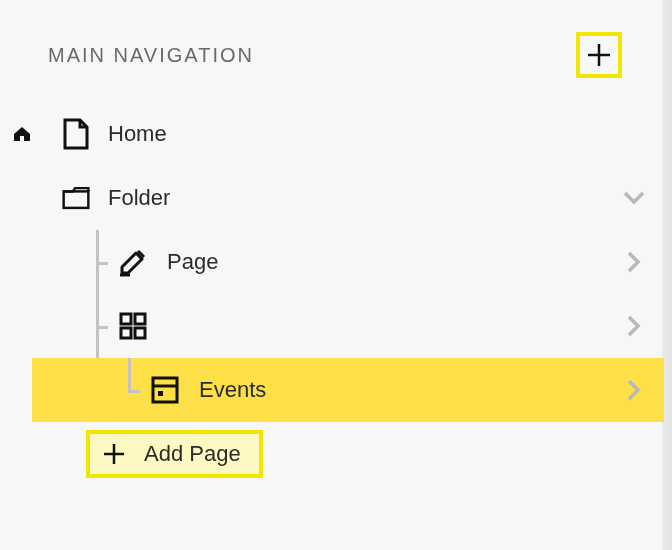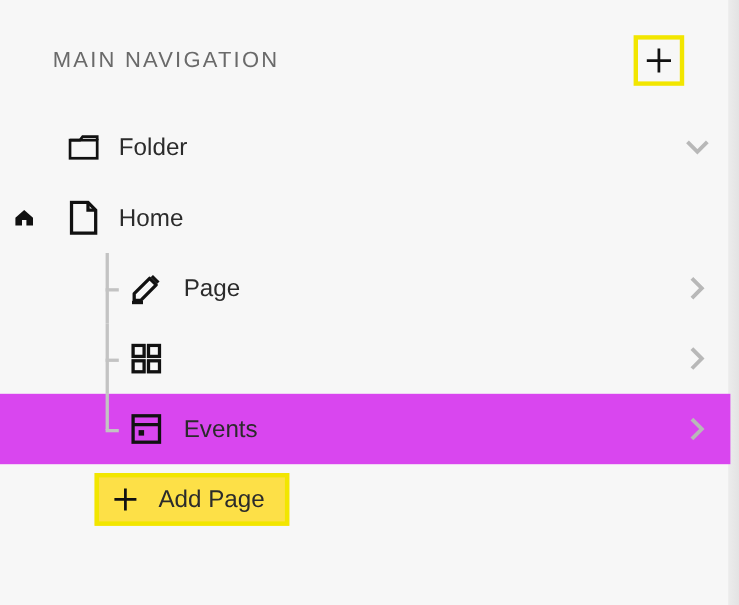--- a/index.html
+++ b/index.html
@@ -57,21 +57,21 @@
 
   .row {
     display: flex;
     align-items: center;
     height: 64px;
   }
   .row-home { padding-left: 12px; }
   .row-folder { padding-left: 62px; }
   .row-child { padding-left: 96px; }
   .row-addpage { padding-left: 86px; }
-  .row-events { background: #d946ef; }
+  .row-events { background: #fde047; margin-left: 32px; }
 
   .home-marker {
     width: 20px;
     display: flex;
     justify-content: center;
     margin-right: 30px;
   }
   .page-icon, .folder-icon, .cal-icon {
     width: 28px;
     height: 34px;
@@ -123,21 +123,21 @@
     color: #2b2b2b;
     margin-left: 14px;
   }
 
   .addpage-box {
     border: 4px solid #f2e600;
     display: flex;
     align-items: center;
     height: 48px;
     padding: 0 18px 0 12px;
-    background: #fde047;
+    background: #fef9c3;
   }
   .addpage-label {
     font-size: 22px;
     color: #2b2b2b;
     margin-left: 18px;
   }
 
   svg { display: block; }
 </style>
 </head>
@@ -154,51 +154,51 @@
         <svg width="26" height="26" viewBox="0 0 26 26">
           <line x1="13" y1="2" x2="13" y2="24" stroke="#111" stroke-width="2.5"></line>
           <line x1="2" y1="13" x2="24" y2="13" stroke="#111" stroke-width="2.5"></line>
         </svg>
       </span>
     </div>
   </div>
 
   <div class="nav-list">
 
+    <div class="row row-home">
+      <div class="home-marker">
+        <svg width="18" height="16" viewBox="0 0 18 16">
+          <path d="M1 8 L9 1 L17 8 L17 15 L11 15 L11 10 L7 10 L7 15 L1 15 Z" fill="#111"></path>
+        </svg>
+      </div>
+      <div class="page-icon">
+        <svg width="26" height="32" viewBox="0 0 26 32">
+          <path d="M2 2 H17 L24 9 V30 H2 Z" fill="none" stroke="#111" stroke-width="3"></path>
+          <path d="M17 2 V9 H24" fill="none" stroke="#111" stroke-width="3"></path>
+        </svg>
+      </div>
+      <div class="label">Home</div>
+    </div>
+
     <div class="row row-folder">
       <div class="folder-icon">
         <svg width="34" height="28" viewBox="0 0 34 28">
           <path d="M2 6 H13 L16 2 H32 V6" fill="none" stroke="#111" stroke-width="3"></path>
           <rect x="2" y="6" width="30" height="20" fill="none" stroke="#111" stroke-width="3"></rect>
         </svg>
       </div>
       <div class="label">Folder</div>
       <div class="spacer"></div>
       <div class="chevron-area">
         <span>
           <svg width="22" height="14" viewBox="0 0 22 14">
             <path d="M2 2 L11 11 L20 2" fill="none" stroke="#b8b8b8" stroke-width="3.5"></path>
           </svg>
         </span>
       </div>
-    </div>
-
-    <div class="row row-home">
-      <div class="home-marker">
-        <svg width="18" height="16" viewBox="0 0 18 16">
-          <path d="M1 8 L9 1 L17 8 L17 15 L11 15 L11 10 L7 10 L7 15 L1 15 Z" fill="#111"></path>
-        </svg>
-      </div>
-      <div class="page-icon">
-        <svg width="26" height="32" viewBox="0 0 26 32">
-          <path d="M2 2 H17 L24 9 V30 H2 Z" fill="none" stroke="#111" stroke-width="3"></path>
-          <path d="M17 2 V9 H24" fill="none" stroke="#111" stroke-width="3"></path>
-        </svg>
-      </div>
-      <div class="label">Home</div>
     </div>
 
     <div class="row row-child">
       <div class="tree-cell">
         <div class="vline" style="top:0;height:100%;"></div>
         <div class="hline" style="top:50%;width:12px;"></div>
       </div>
       <div class="child-icon-wrap">
         <svg width="30" height="30" viewBox="0 0 30 30">
           <path d="M4 26 L4 20 L18 6 L24 12 L10 26 Z" fill="none" stroke="#111" stroke-width="3" stroke-linejoin="round"></path>

